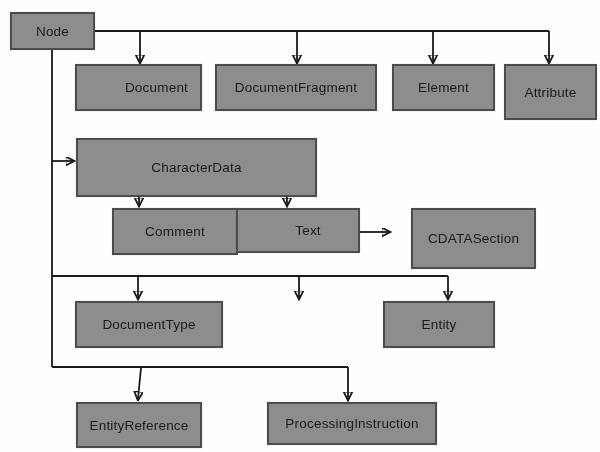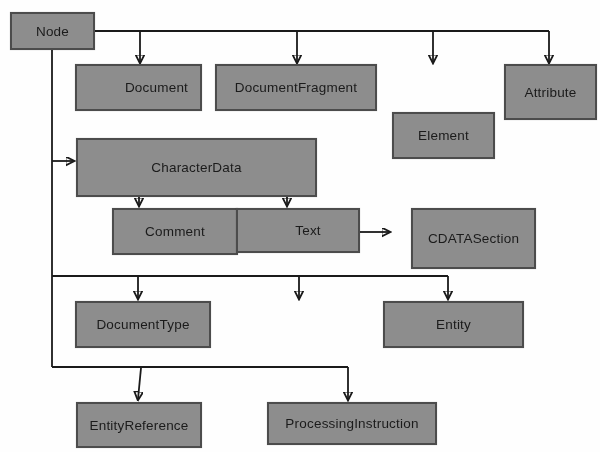--- a/index.html
+++ b/index.html
@@ -36,29 +36,29 @@
     align-items: center;
     justify-content: center;
     font-size: 13.5px;
     color: #1b1b1b;
     letter-spacing: 0.2px;
     box-shadow: 0 0 1px rgba(0,0,0,0.25);
   }
   .b-node                   { left: 10px;  top: 12px;  width: 85px;  height: 38px; }
   .b-document               { left: 75px;  top: 64px;  width: 127px; height: 47px; padding-left: 36px; }
   .b-document-fragment      { left: 215px; top: 64px;  width: 162px; height: 47px; }
-  .b-element                { left: 392px; top: 64px;  width: 103px; height: 47px; margin-top: 48px; }
+  .b-element                { left: 392px; top: 64px;  width: 103px; height: 47px; }
   .b-attribute              { left: 504px; top: 64px;  width: 93px;  height: 56px; }
   .b-character-data         { left: 76px;  top: 138px; width: 241px; height: 59px; }
   .b-comment                { left: 76px;  top: 208px; width: 126px; height: 47px; margin-left: 36px; }
   .b-text                   { left: 236px; top: 208px; width: 124px; height: 45px; padding-left: 20px; }
   .b-cdata-section          { left: 411px; top: 208px; width: 125px; height: 61px; }
-  .b-document-type          { left: 75px;  top: 301px; width: 136px; height: 47px; }
+  .b-document-type          { left: 75px;  top: 301px; width: 148px; height: 47px; }
   .b-notation               { left: 237px; top: 301px; width: 125px; height: 47px; }
-  .b-entity                 { left: 383px; top: 301px; width: 141px; height: 47px; }
+  .b-entity                 { left: 383px; top: 301px; width: 112px; height: 47px; }
   .b-entity-reference       { left: 76px;  top: 402px; width: 126px; height: 46px; }
   .b-processing-instruction { left: 267px; top: 402px; width: 170px; height: 43px; }
 </style>
 </head>
 <body>
 
 <div class="canvas">
 
   <svg class="connectors" viewBox="0 0 600 452" xmlns="http://www.w3.org/2000/svg">
     <defs>

